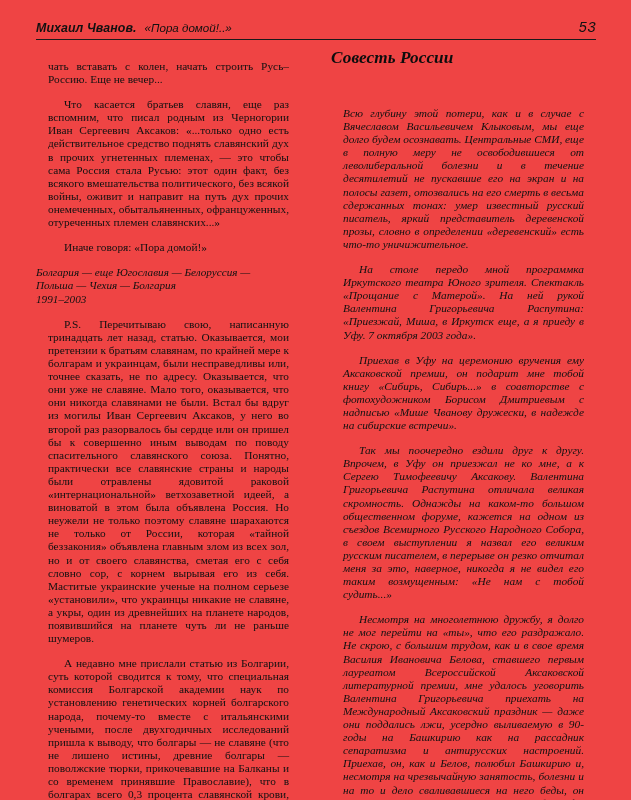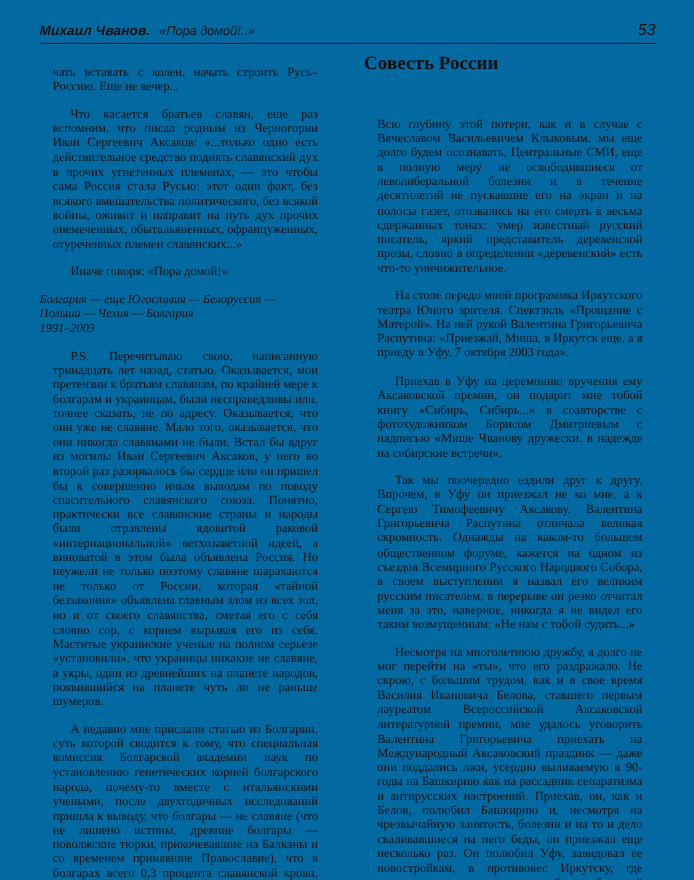--- a/index.html
+++ b/index.html
@@ -16,21 +16,21 @@
     color: #111111;
     position: relative;
   }
 
   .page {
     position: absolute;
     left: 0;
     top: 0;
     width: 631px;
     height: 800px;
-    background: #0369a1;
+    background: #ef4444;
     box-sizing: border-box;
     padding: 0;
   }
 
   
   .running-head {
     position: absolute;
     left: 36px;
     top: 20px;
     width: 560px;
@@ -55,21 +55,21 @@
     color: #111111;
   }
   .rh-title {
     font-family: Liberation Sans, sans-serif;
     font-style: italic;
     font-size: 11.6px;
     margin-left: 8px;
     color: #111111;
   }
   .rh-pageno {
-    font-family: Liberation Sans, sans-serif;
+    font-family: Liberation Mono, monospace;
     font-style: italic;
     font-size: 14.5px;
     color: #111111;
     padding-bottom: 1px;
   }
 
   
   .columns {
     position: absolute;
     left: 36px;
@@ -77,21 +77,21 @@
     width: 560px;
     height: 740px;
   }
   .col {
     position: absolute;
     top: 0;
     width: 265px;
     height: 740px;
   }
   .col-left  { left: 0; }
-  .col-right { left: 295px; }
+  .col-right { left: 295px; font-style: italic; }
 
   p.body {
     margin: 12px;
     font-size: 11.35px;
     line-height: 13.1px;
     text-align: justify;
     text-justify: inter-word;
     text-indent: 16px;
     hyphens: manual;
     -webkit-hyphens: manual;

